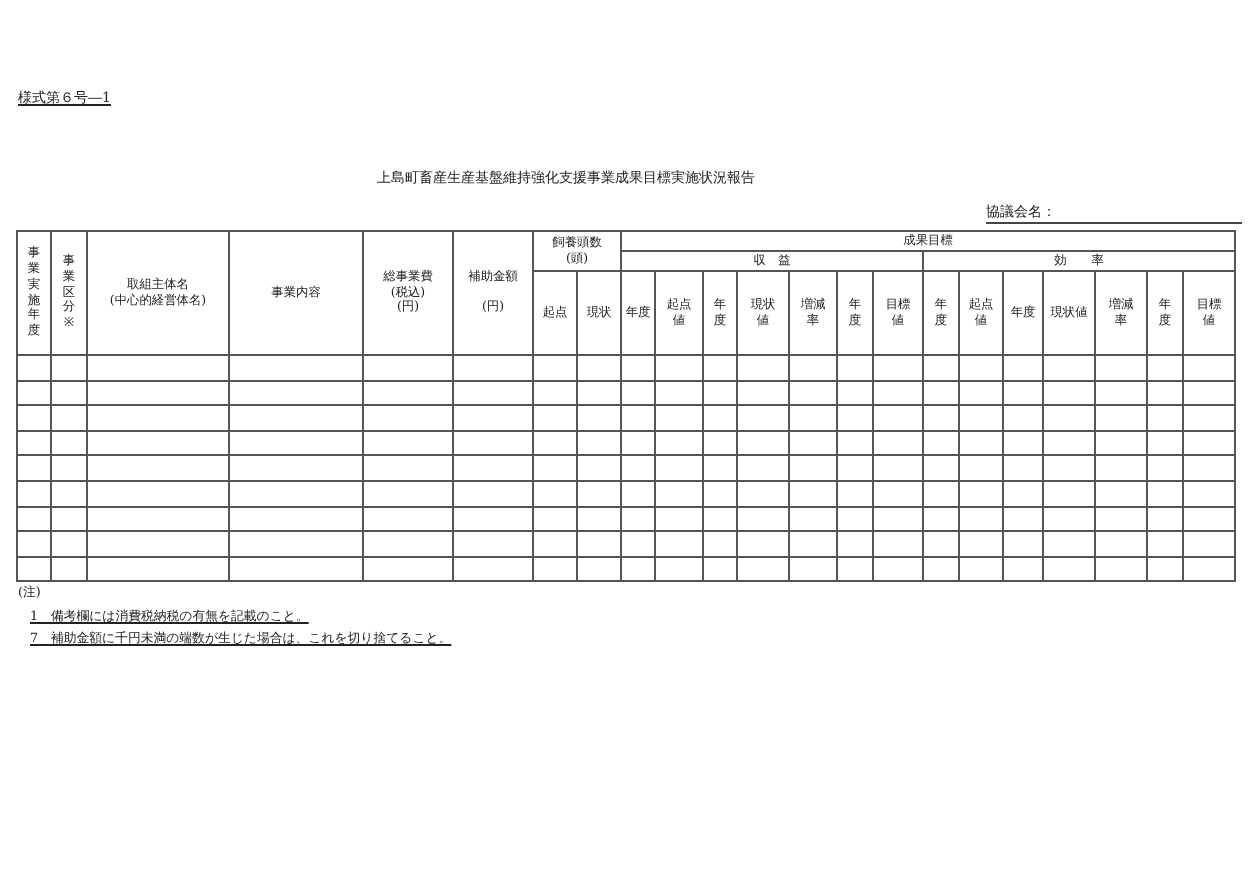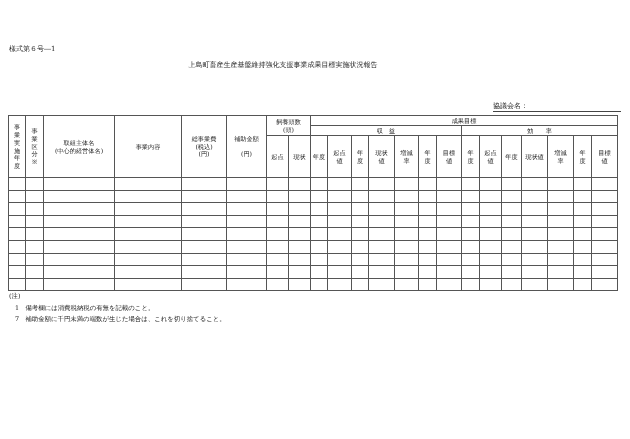--- a/index.html
+++ b/index.html
@@ -1,40 +1,40 @@
 <!DOCTYPE html>
 <html><head>
 <meta charset="utf-8">
 <style>
   html, body { margin: 0; padding: 0; background: #ffffff; }
   body {
     width: 630px; height: 439px; position: relative; overflow: hidden;
     font-family: "DejaVu Serif", "Liberation Serif", serif;
     color: #222;
   }
-  .form-number { position: absolute; left: 9px; top: 44px; font-size: 7px; }
-  .doc-title { position: absolute; left: 0; width: 566px; top: 60px; text-align: center; font-size: 7px; }
+  .form-number { position: absolute; left: 9px; top: 44px; font-size: 7px; text-decoration: underline; }
+  .doc-title { position: absolute; left: 0; width: 566px; top: 84px; text-align: center; font-size: 7px; }
   .council { position: absolute; left: 493px; top: 102px; width: 128px; font-size: 7px;
     border-bottom: 1px solid #444; height: 9px; line-height: 8px; }
   .council span { }
   table.report {
     position: absolute; left: 8px; top: 115px;
     border-collapse: collapse; table-layout: fixed;
     font-size: 6.2px; line-height: 1.25;
   }
   table.report td, table.report th {
     border: 1px solid #555; padding: 0; text-align: center; vertical-align: middle;
     font-weight: normal; overflow: hidden; white-space: pre-line;
   }
   table.report tr.h1 th { height: 9px; }
   table.report tr.h2 th { height: 9px; }
   table.report tr.h3 th { height: 41px; }
   table.report tr.data td { height: 11.6px; }
   .notes { position: absolute; left: 9px; top: 291px; font-size: 6.4px; line-height: 11.5px; }
-  .notes .n { padding-left: 6px; }
+  .notes .n { padding-left: 6px; text-decoration: underline; }
 </style>
 </head>
 <body>
 
 <div class="form-number">様式第６号―1</div>
 <div class="doc-title">上島町畜産生産基盤維持強化支援事業成果目標実施状況報告</div>
 <div class="council"><span>協議会名：</span></div>
 
 <table class="report">
   <colgroup>

